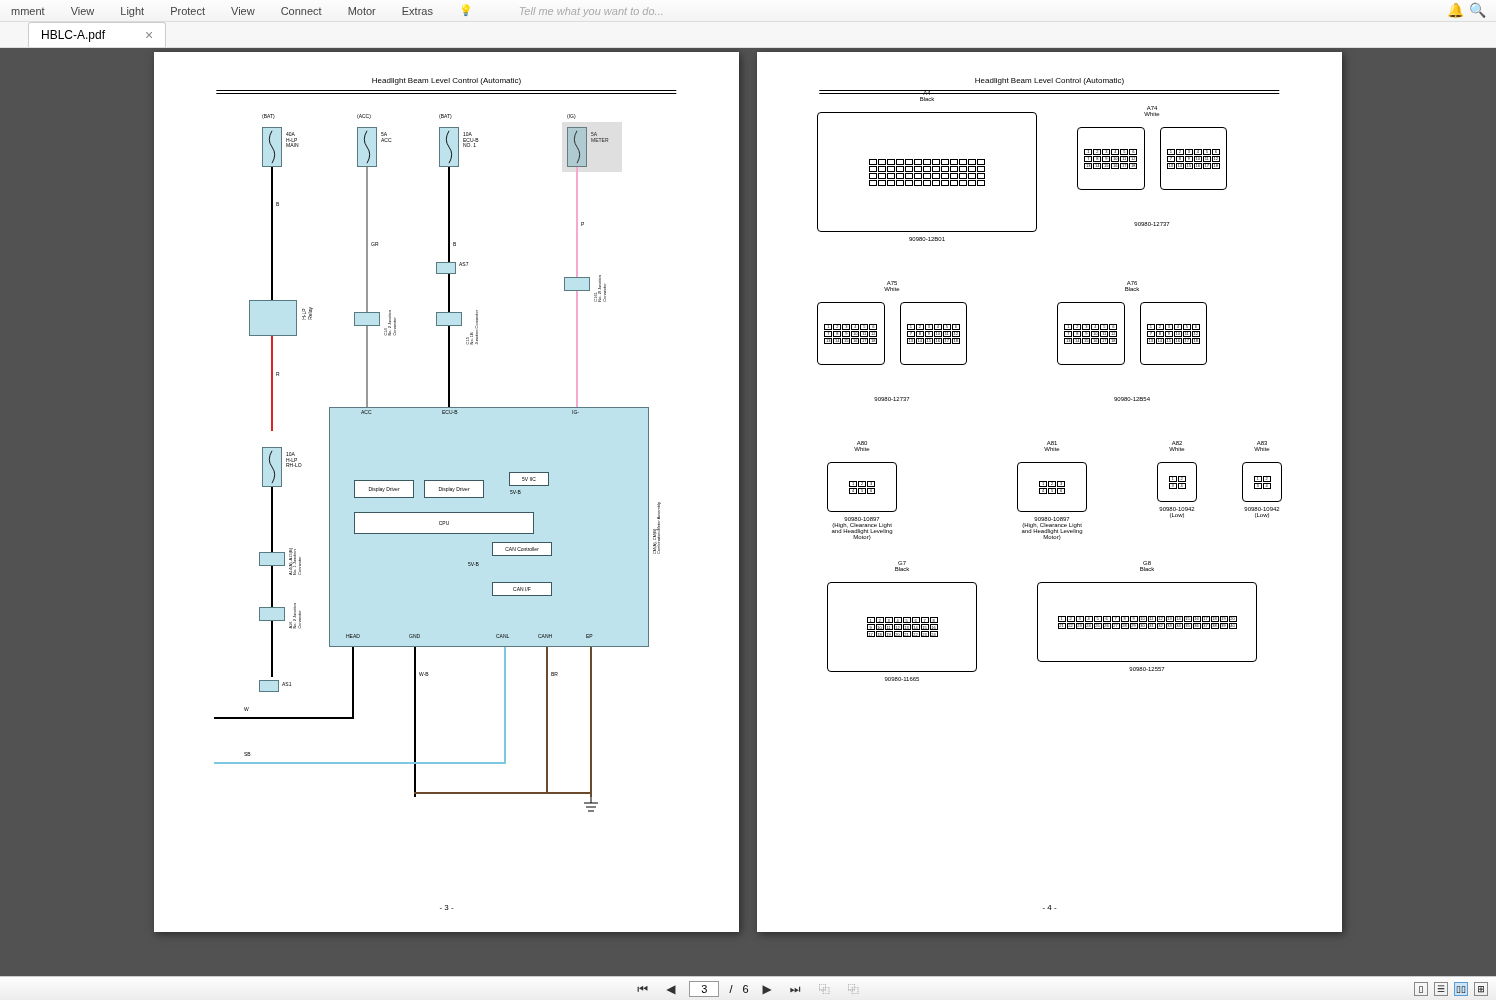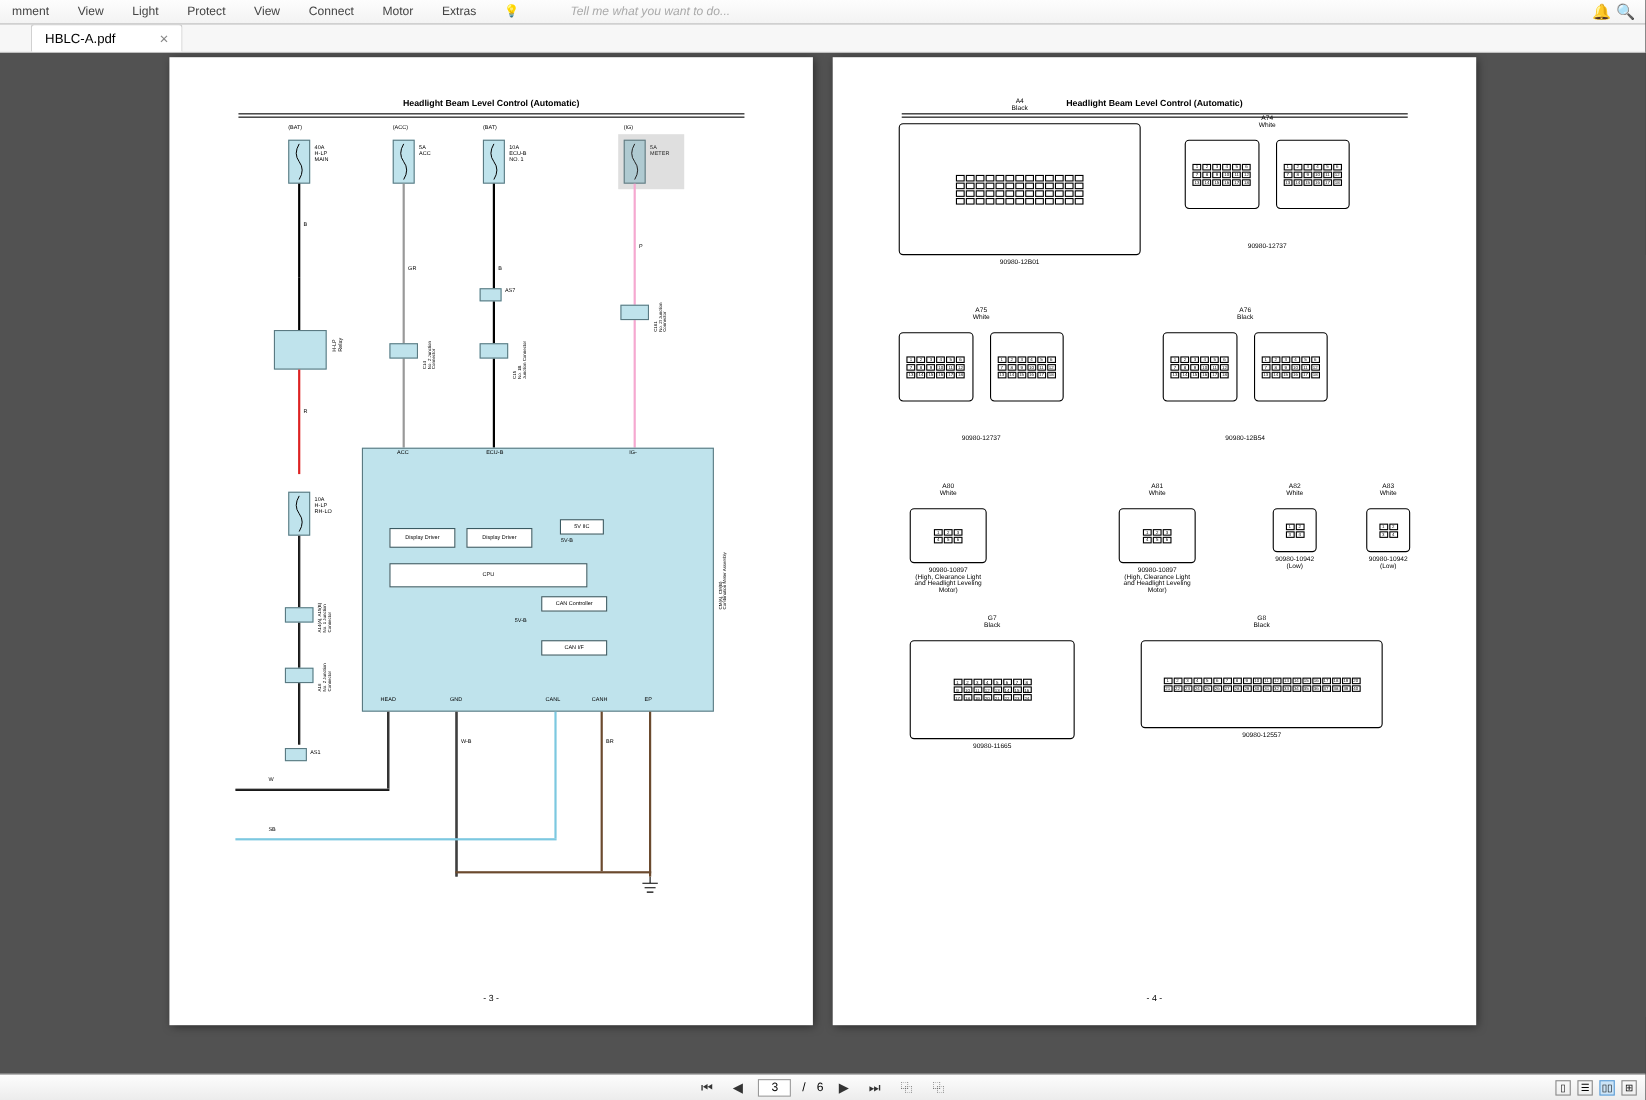--- a/index.html
+++ b/index.html
@@ -7,21 +7,21 @@
 .menubar{height:22px;background:linear-gradient(#fdfdfd,#f3f3f3);border-bottom:1px solid #ddd;display:flex;align-items:center;padding:0 11px;gap:26px;color:#444}
 .menubar span{cursor:pointer}
 .tell{color:#aaa;font-style:italic;margin-left:20px}
 .iconbar{position:absolute;right:10px;top:2px;display:flex;gap:6px}
 .iconbar span{width:16px;height:16px;display:inline-flex;align-items:center;justify-content:center;font-size:14px}
 .tabrow{height:26px;background:#f7f7f7;border-bottom:1px solid #ddd;display:flex;align-items:flex-end;padding-left:28px}
 .tab{background:#fff;border:1px solid #ccc;border-bottom:none;border-radius:3px 3px 0 0;padding:4px 12px;display:flex;align-items:center;gap:40px;font-size:12px}
 .tab .close{cursor:pointer;color:#888;font-size:14px}
 .viewport{position:absolute;top:48px;left:0;right:0;bottom:24px;background:#525252;overflow:hidden;display:flex;justify-content:center;align-items:flex-start;gap:18px;padding-top:4px}
 .page{width:585px;height:880px;background:#fff;box-shadow:2px 2px 8px rgba(0,0,0,.5);position:relative;font-size:6px;color:#000}
-.page-title{position:absolute;top:37px;left:50%;transform:translateX(-50%);font-size:8px;font-weight:bold}
+.page-title{position:absolute;top:24px;left:50%;transform:translateX(-50%);font-size:8px;font-weight:normal}
 .page-title:after{content:"";display:block;width:460px;border-bottom:1.5px solid #000;position:absolute;left:50%;transform:translateX(-50%);top:14px}
 .page-title:before{content:"";display:block;width:460px;border-bottom:.5px solid #000;position:absolute;left:50%;transform:translateX(-50%);top:17px}
 .page-num{position:absolute;bottom:20px;left:50%;transform:translateX(-50%);font-size:8px}
 
 
 .p3 .box{position:absolute;background:#bfe3ec;border:1px solid #5a7a82}
 .p3 .main-ecu{left:175px;top:355px;width:320px;height:240px}
 .p3 .fuse{width:20px;height:40px;border:1px solid #5a7a82;background:#bfe3ec;position:absolute}
 .p3 .fuse svg{width:100%;height:100%}
 .p3 .lbl{position:absolute;font-size:5px;line-height:1.1}

